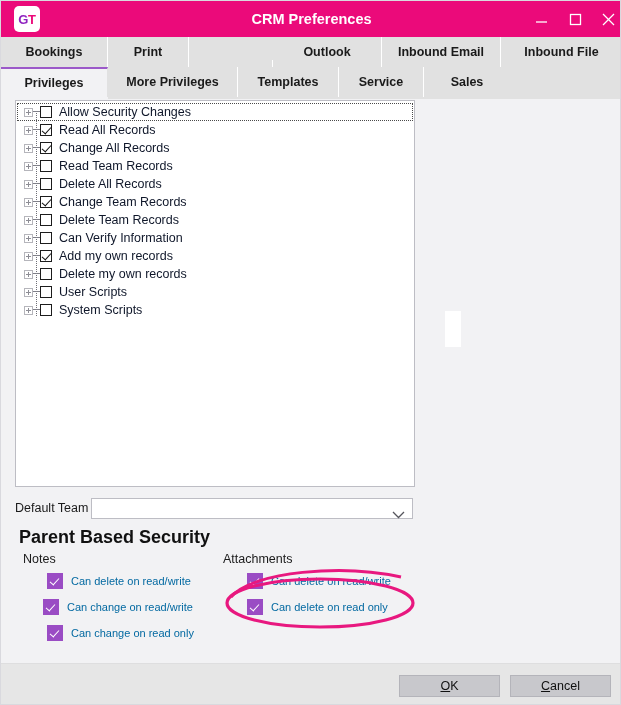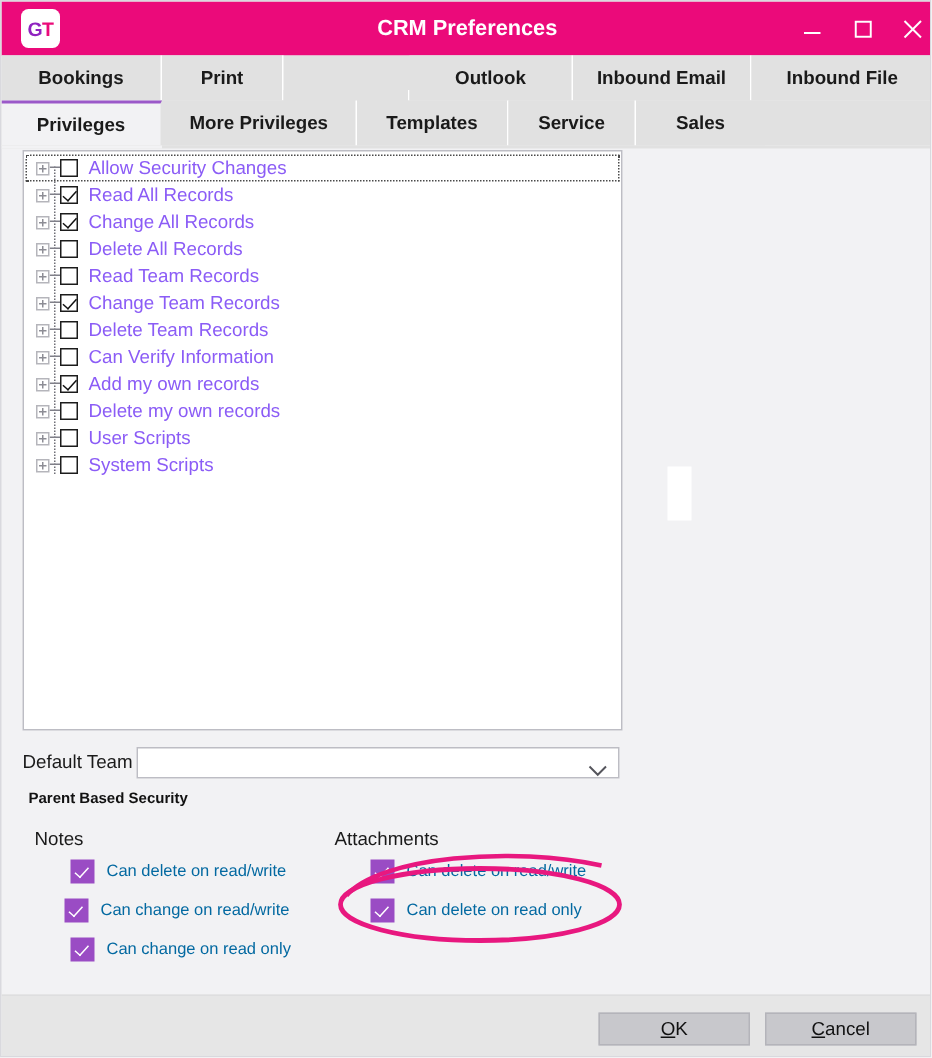--- a/index.html
+++ b/index.html
@@ -171,21 +171,21 @@
     position: absolute;
     left: 3px; top: 0px;
     width: 4px; height: 8px;
     border: solid #111111;
     border-width: 0 1.6px 1.6px 0;
     transform: rotate(42deg);
   }
   .tlabel {
     margin-left: 7px;
     font-size: 12.5px;
-    color: #8b5cf6;
+    color: #0f172a;
     white-space: nowrap;
   }
   .vline {
     position: absolute;
     left: 20px;
     top: 10px;
     width: 0;
     height: 205px;
     border-left: 1px dotted #6e6e76;
   }
@@ -214,21 +214,21 @@
   }
   .dt-chev {
     position: absolute;
     right: 7px; top: 6px;
   }
 
   
   .pbs-title {
     position: absolute;
     left: 18px; top: 526px;
-    font-size: 10px;
+    font-size: 18px;
     font-weight: bold;
     color: #111111;
   }
   .col-head {
     position: absolute;
     font-size: 12.5px;
     color: #1a1a1a;
     top: 551px;
   }
   .col-head.notes { left: 22px; }
@@ -361,27 +361,27 @@
         <div class="trow">
           <span class="expander"></span>
           <span class="connector"></span>
           <span class="cb checked"></span>
           <span class="tlabel">Change All Records</span>
         </div>
         <div class="trow">
           <span class="expander"></span>
           <span class="connector"></span>
           <span class="cb"></span>
+          <span class="tlabel">Read Team Records</span>
+        </div>
+        <div class="trow">
+          <span class="expander"></span>
+          <span class="connector"></span>
+          <span class="cb"></span>
           <span class="tlabel">Delete All Records</span>
-        </div>
-        <div class="trow">
-          <span class="expander"></span>
-          <span class="connector"></span>
-          <span class="cb"></span>
-          <span class="tlabel">Read Team Records</span>
         </div>
         <div class="trow">
           <span class="expander"></span>
           <span class="connector"></span>
           <span class="cb checked"></span>
           <span class="tlabel">Change Team Records</span>
         </div>
         <div class="trow">
           <span class="expander"></span>
           <span class="connector"></span>

